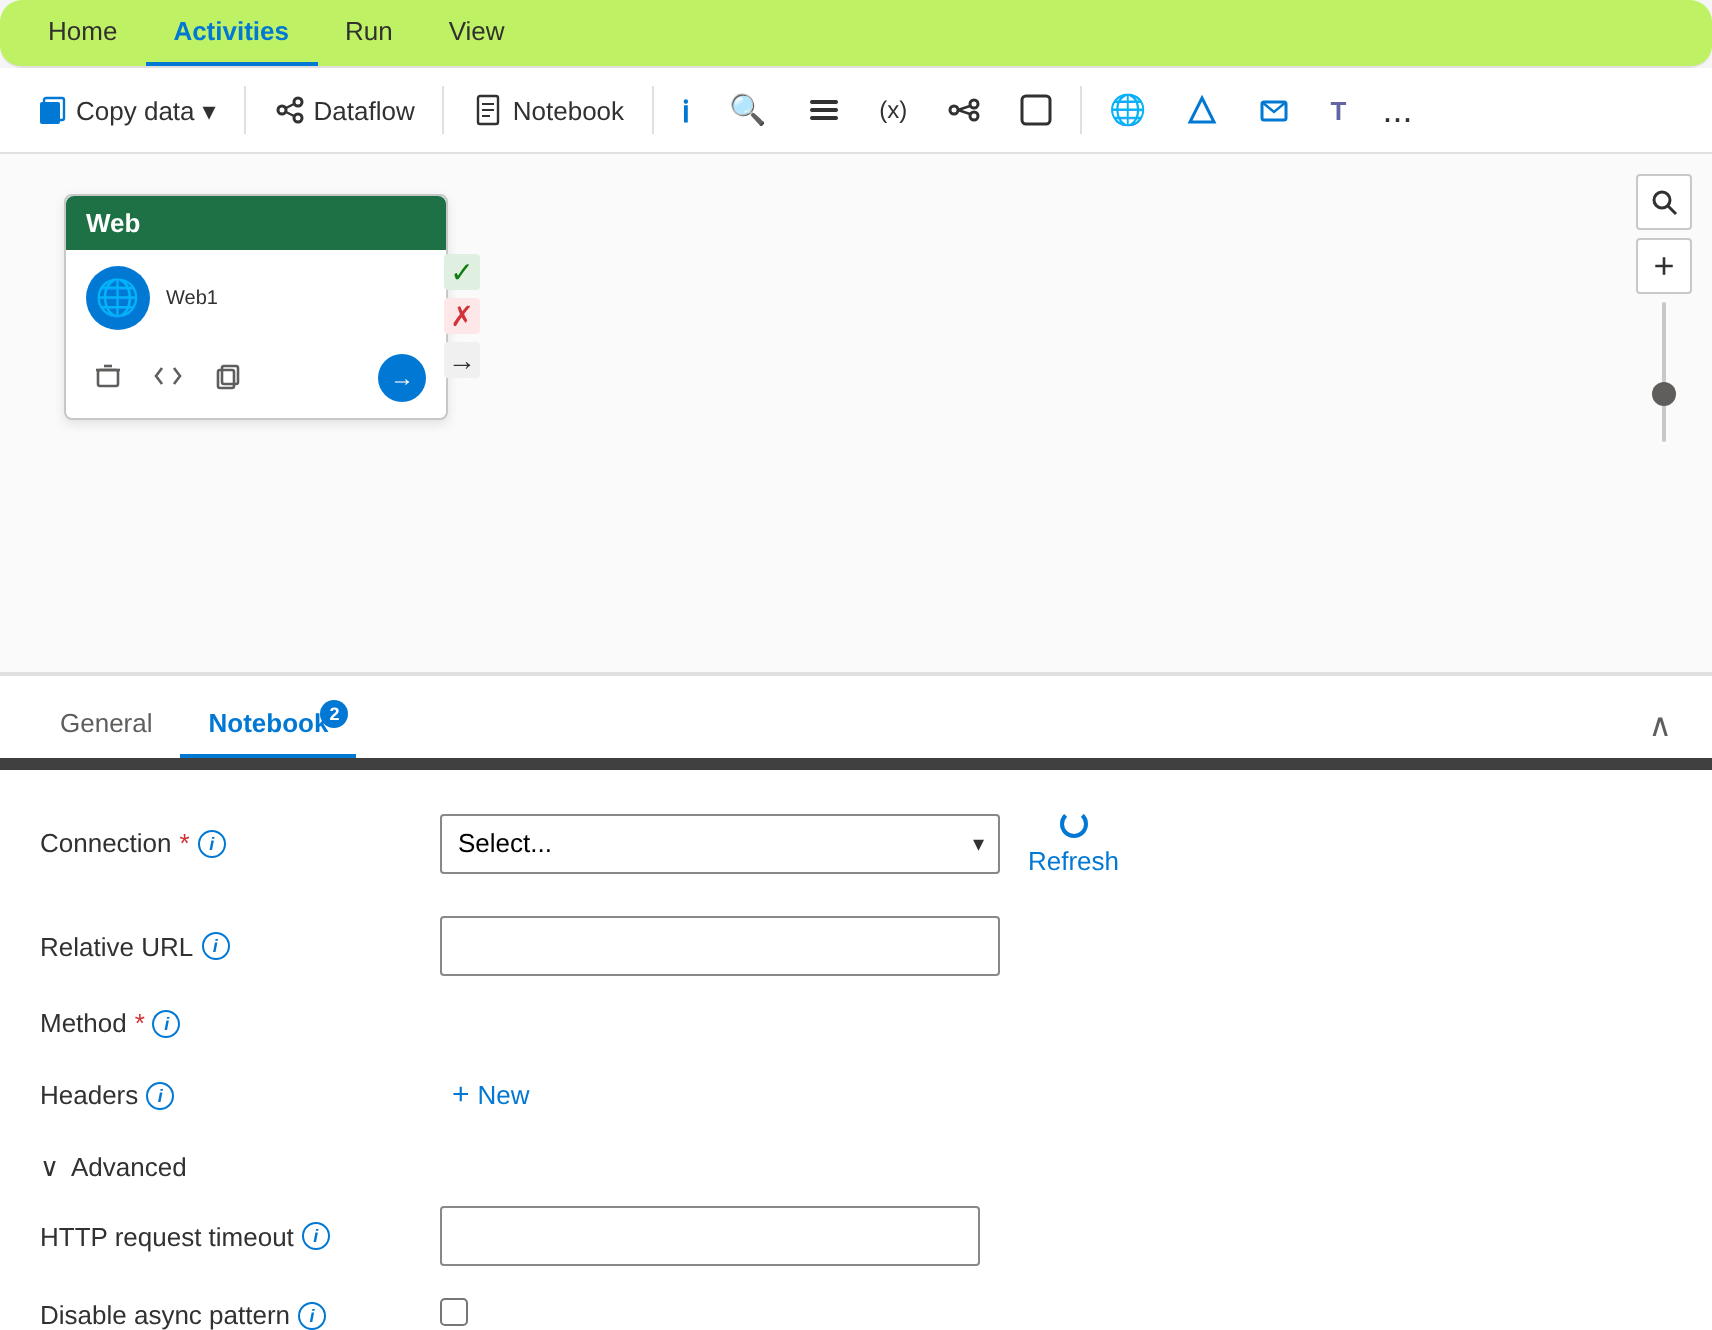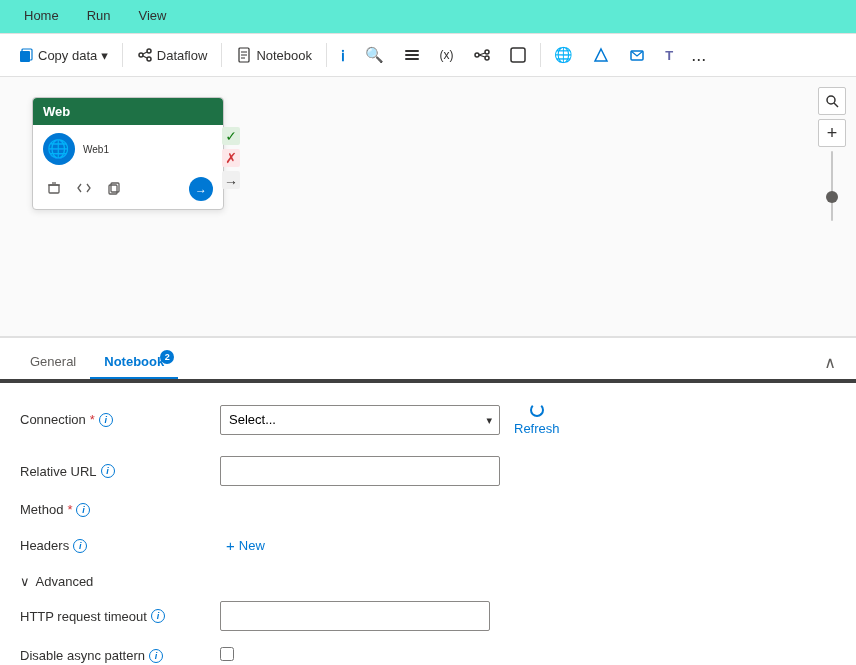--- a/index.html
+++ b/index.html
@@ -1,19 +1,19 @@
 <!DOCTYPE html>
 <html><head>
   <meta charset="utf-8">
   <style>
     * { box-sizing: border-box; margin: 0; padding: 0; }
     body { font-family: 'Segoe UI', sans-serif; font-size: 13px; background: #f5f5f5; color: #323130; }
 
     
-    .top-nav { display: flex; background: #5eead4; border-bottom: 1px solid #e0e0e0; padding: 0 10px; }
+    .top-nav { display: flex; background: #bef264; border-bottom: 1px solid #e0e0e0; padding: 0 10px; border-radius: 11px; }
     .top-nav-item { padding: 8px 14px; cursor: pointer; font-size: 13px; color: #323130; border-bottom: 2px solid transparent; }
     .top-nav-item.active { color: #0078d4; border-bottom: 2px solid #0078d4; font-weight: 600; }
 
     
     .toolbar { display: flex; align-items: center; background: #fff; border-bottom: 1px solid #e0e0e0; padding: 6px 10px; gap: 4px; }
     .toolbar-btn { display: flex; align-items: flex-end; gap: 4px; padding: 5px 8px; cursor: pointer; border-radius: 2px; font-size: 13px; color: #323130; border: none; background: transparent; }
     .toolbar-icon { width: 16px; height: 16px; display: inline-flex; align-items: center; justify-content: center; }
     .toolbar-divider { width: 1px; height: 24px; background: #e0e0e0; margin: 0 2px; }
     .toolbar-more { padding: 5px 6px; cursor: pointer; border-radius: 2px; font-size: 18px; color: #323130; border: none; background: transparent; line-height: 1; }
 
@@ -36,21 +36,21 @@
 
     
     .canvas-right-controls { position: absolute; right: 10px; top: 10px; display: flex; flex-direction: column; align-items: center; gap: 4px; }
     .canvas-ctrl-btn { width: 28px; height: 28px; background: #fff; border: 1px solid #c8c8c8; border-radius: 2px; display: flex; align-items: center; justify-content: center; cursor: pointer; font-size: 14px; color: #323130; }
     .zoom-slider-container { display: flex; flex-direction: column; align-items: center; height: 80px; position: relative; }
     .zoom-track { width: 2px; height: 70px; background: #c8c8c8; border-radius: 1px; position: relative; }
     .zoom-thumb { width: 12px; height: 12px; border-radius: 50%; background: #605e5c; position: absolute; left: -5px; top: 40px; }
 
     
     .bottom-panel { background: #fff; border-top: 1px solid #e0e0e0; flex: 1; overflow-y: auto; }
-    .panel-header { display: flex; align-items: center; justify-content: space-between; padding: 8px 16px 0; border-bottom: 4px solid #404040; }
+    .panel-header { display: flex; align-items: center; justify-content: space-between; padding: 8px 16px 0; border-bottom: 6px solid #404040; }
     .panel-tabs { display: flex; gap: 0; }
     .panel-tab { padding: 8px 14px; cursor: pointer; font-size: 13px; color: #605e5c; border-bottom: 2px solid transparent; position: relative; }
     .panel-tab.active { color: #0078d4; border-bottom: 2px solid #0078d4; font-weight: 600; }
     .panel-tab .badge { position: absolute; top: 4px; right: 4px; width: 14px; height: 14px; background: #0078d4; color: #fff; border-radius: 50%; font-size: 9px; display: flex; align-items: center; justify-content: center; }
     .panel-collapse { background: none; border: none; cursor: pointer; font-size: 16px; color: #605e5c; padding: 4px; }
 
     .panel-content { padding: 16px 20px; }
     .form-row { display: flex; align-items: center; margin-bottom: 16px; }
     .form-label { min-width: 200px; font-size: 13px; color: #323130; display: flex; align-items: center; gap: 4px; }
     .required-star { color: #d13438; }
@@ -73,20 +73,21 @@
 
     .checkbox-input { width: 14px; height: 14px; border: 1px solid #8a8886; cursor: pointer; }
 
     .http-input { max-width: 270px; }
   </style>
 </head>
 <body>
 
 <div class="top-nav">
   <div class="top-nav-item">Home</div>
+  <div class="top-nav-item active">Activities</div>
   <div class="top-nav-item">Run</div>
   <div class="top-nav-item">View</div>
 </div>
 
 <div class="toolbar">
   <button class="toolbar-btn">
     <span class="toolbar-icon">
       <svg width="16" height="16" viewBox="0 0 16 16">
           <rect x="2" y="4" width="10" height="11" rx="1" fill="#0078d4"></rect>
           <rect x="4" y="2" width="10" height="11" rx="1" fill="none" stroke="#0078d4" stroke-width="1.2"></rect>

